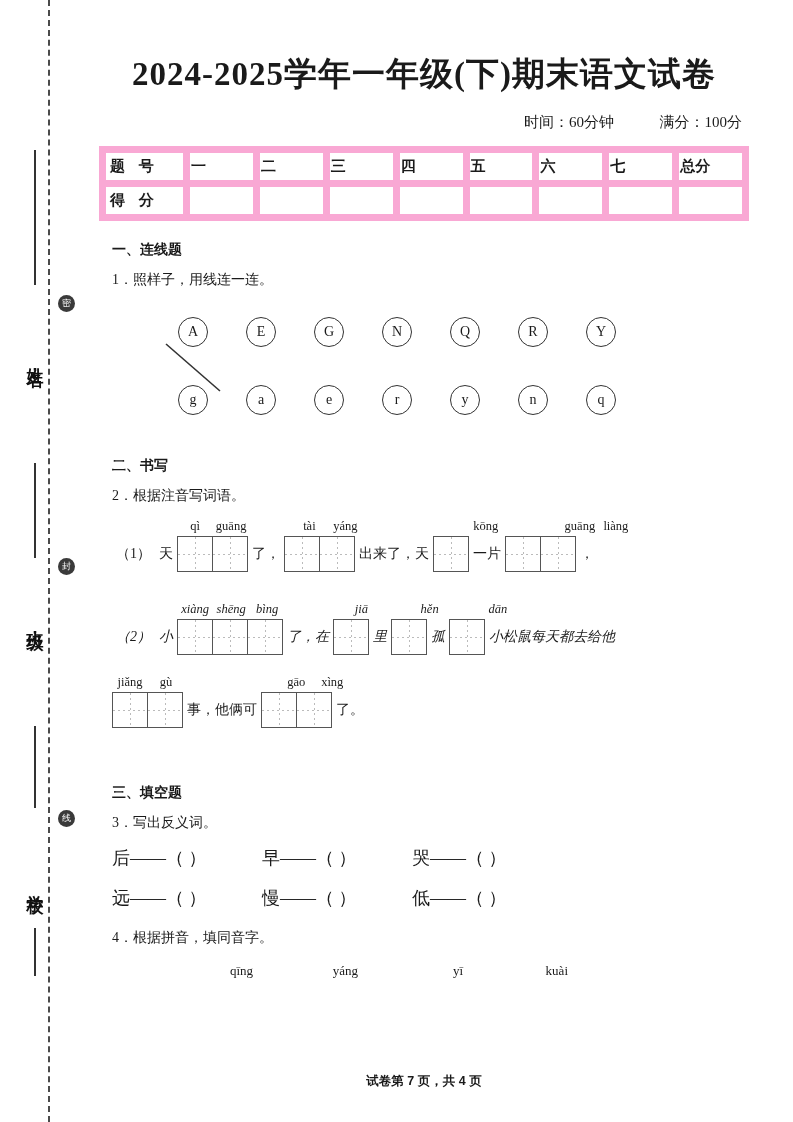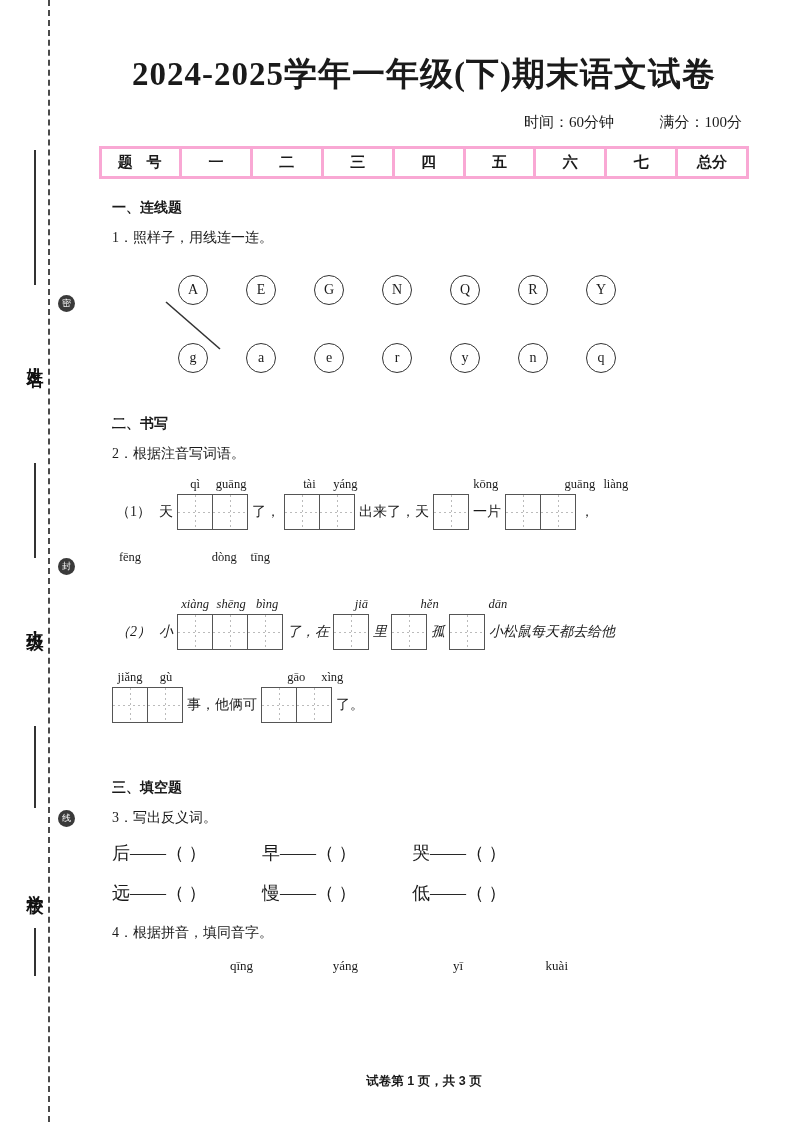--- a/index.html
+++ b/index.html
@@ -97,23 +97,23 @@
   .meta-line .gap { display: inline-block; width: 38px; }
 
   
   table.score {
     border-collapse: collapse;
     margin: 14px auto 0 auto;
     width: 650px;
     table-layout: fixed;
   }
   table.score td {
-    border: 3px solid #f9a8d4;
+    border: 7px solid #f9a8d4;
     height: 25px;
-    text-align: center;
+    text-align: left;
     font-size: 15px;
     font-weight: bold;
   }
   table.score td.head {
     width: 72px;
     letter-spacing: 5px;
     padding-left: 4px;
   }
 
   
@@ -266,20 +266,31 @@
       <td class="head">题 号</td>
       <td>一</td>
       <td>二</td>
       <td>三</td>
       <td>四</td>
       <td>五</td>
       <td>六</td>
       <td>七</td>
       <td>总分</td>
     </tr>
+    <tr>
+      <td class="head">得 分</td>
+      <td></td>
+      <td></td>
+      <td></td>
+      <td></td>
+      <td></td>
+      <td></td>
+      <td></td>
+      <td></td>
+    </tr>
   </tbody>
     </table>
 
   <div class="sec-h">一、连线题</div>
   <div class="q">
     <span>1．</span><span>照样子，用线连一连。</span>
   </div>
 
   <div style="position:relative;height:132px;margin-top:10px;">
     <svg class="lineart">
@@ -320,25 +331,20 @@
       <span class="pinyin-cell">kōng</span>
       <span style="display:inline-block;width:52px;"></span>
       <span class="pinyin-cell">guāng</span><span class="pinyin-cell">liàng</span>
     </div>
     <div class="writing-line">
       <span class="inline-txt">（1）</span><span class="inline-txt">天</span><span class="tzgroup"><span class="tz"></span><span class="tz"></span></span><span class="inline-txt">了，</span><span class="tzgroup"><span class="tz"></span><span class="tz"></span></span><span class="inline-txt">出来了，天</span><span class="tzgroup"><span class="tz"></span></span><span class="inline-txt">一片</span><span class="tzgroup"><span class="tz"></span><span class="tz"></span></span><span class="inline-txt">，</span>
     </div>
   </div>
 
   <div style="margin-top:20px;">
-    <div class="pinyin-row" style="margin-left:24px;">
-      <span class="pinyin-cell">fēng</span>
-      <span style="display:inline-block;width:52px;"></span>
-      <span class="pinyin-cell">dòng</span><span class="pinyin-cell">tīng</span>
-    </div>
   </div>
 
   <div style="margin-top:30px;font-style:italic;">
     <div class="pinyin-row" style="margin-left:24px;">
       <span style="display:inline-block;width:62px;"></span>
       <span class="pinyin-cell">xiàng</span><span class="pinyin-cell">shēng</span><span class="pinyin-cell">bìng</span>
       <span style="display:inline-block;width:52px;"></span>
       <span class="pinyin-cell">jiā</span>
       <span style="display:inline-block;width:26px;"></span>
       <span class="pinyin-cell">hěn</span>
@@ -374,14 +380,14 @@
   </div>
 
   <div class="q" style="margin-top:19px;">
     <span>4．</span><span>根据拼音，填同音字。</span>
   </div>
 
   <div class="tone-row" style="margin-top:16px;">
     <span class="tone-item">qīng</span><span class="tone-item">yáng</span><span class="tone-item">yī</span><span class="tone-item">kuài</span>
   </div>
 
-  <div class="footer">试卷第 1 页，共 3 页</div>
+  <div class="footer">试卷第 7 页，共 4 页</div>
 </div>
 
 </body></html>

